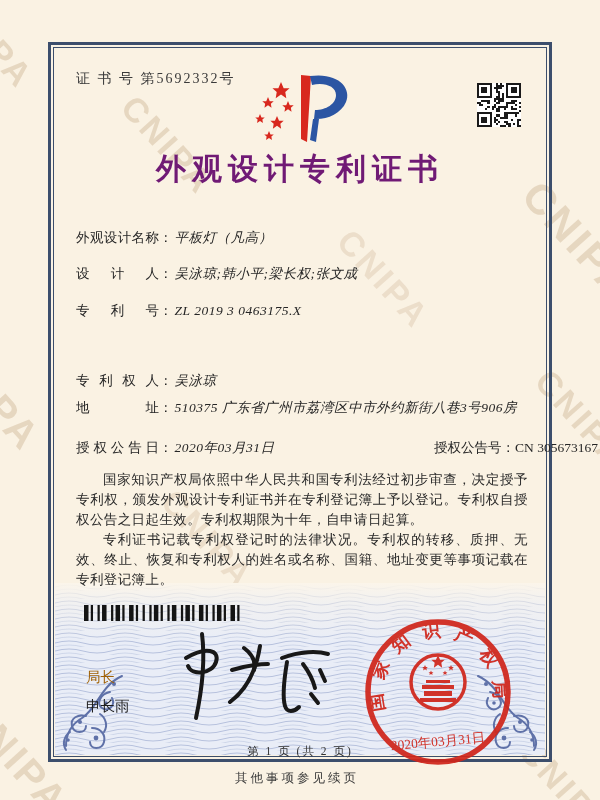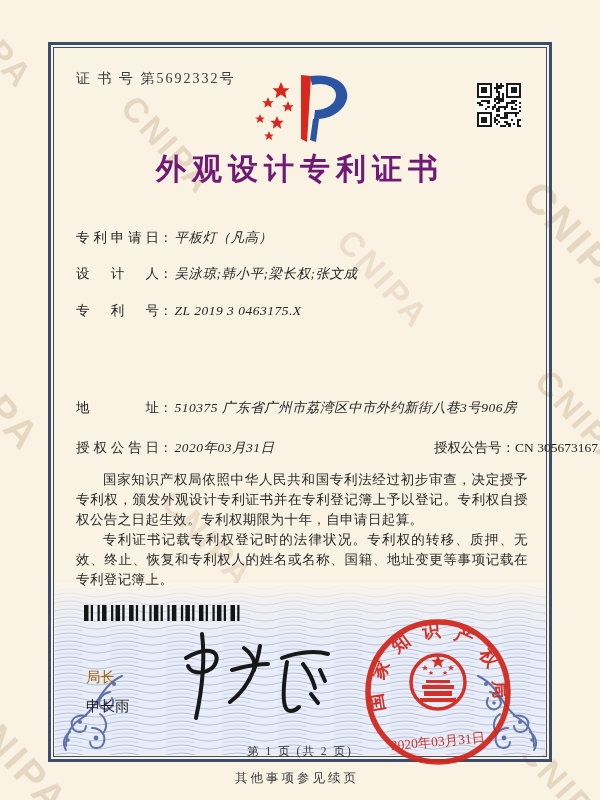--- a/index.html
+++ b/index.html
@@ -272,27 +272,30 @@
       <rect x="15" y="1" width="5" height="5" fill="#ffffff"></rect>
       <rect x="16" y="2" width="3" height="3" fill="#1a1a1a"></rect>
       <rect x="0" y="14" width="7" height="7" fill="#1a1a1a"></rect>
       <rect x="1" y="15" width="5" height="5" fill="#ffffff"></rect>
       <rect x="2" y="16" width="3" height="3" fill="#1a1a1a"></rect>
     </svg>
 
   <div class="title">外观设计专利证书</div>
 
   <div class="field f-row1">
-    <span class="flabel">专利申请日</span><span class="fcolon">：</span><span class="fval">平板灯（凡高）</span>
+    <span class="flabel">外观设计名称</span><span class="fcolon">：</span><span class="fval">平板灯（凡高）</span>
   </div>
   <div class="field f-row2">
     <span class="flabel">设计人</span><span class="fcolon">：</span><span class="fval">吴泳琼;韩小平;梁长权;张文成</span>
   </div>
   <div class="field f-row3">
     <span class="flabel">专利号</span><span class="fcolon">：</span><span class="fval">ZL 2019 3 0463175.X</span>
+  </div>
+  <div class="field f-row5">
+    <span class="flabel">专利权人</span><span class="fcolon">：</span><span class="fval">吴泳琼</span>
   </div>
   <div class="field f-row6">
     <span class="flabel">地址</span><span class="fcolon">：</span><span class="fval">510375 广东省广州市荔湾区中市外约新街八巷3号906房</span>
   </div>
   <div class="field f-row7">
     <span class="flabel">授权公告日</span><span class="fcolon">：</span><span class="fval">2020年03月31日</span>
     <span class="grant-no">
       <span>授权公告号</span><span>：</span><span>CN 305673167 S</span>
     </span>
   </div>

